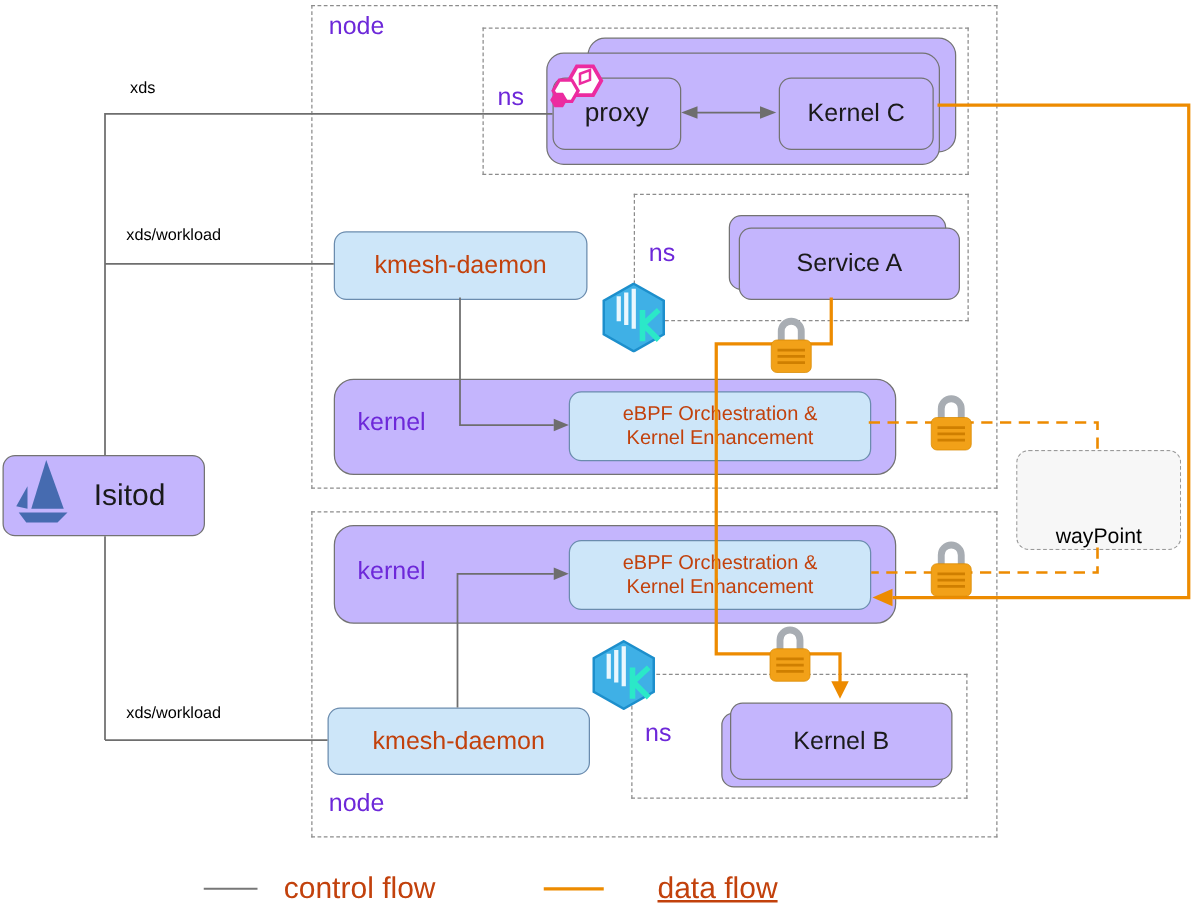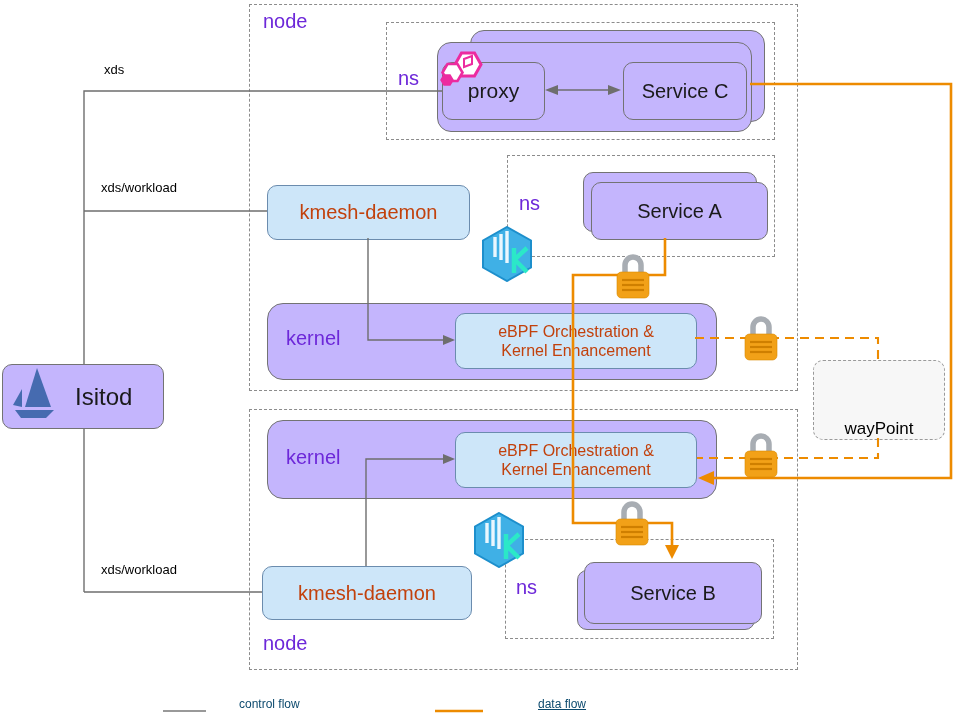--- a/index.html
+++ b/index.html
@@ -16,21 +16,21 @@
              color:#1a1a1a;font-size:20px;}
   .pod{border-radius:14px;}
   .kernel{border-radius:16px;justify-content:flex-start;align-items:flex-start;}
   .blue-box{position:absolute;background:#cde6f9;border:1px solid #6b8cae;border-radius:10px;
             z-index:15;display:flex;align-items:center;justify-content:center;
             color:#c2410c;font-size:20px;}
   .ebpf{flex-direction:column;font-size:16px;line-height:19px;text-align:center;}
   
   .lbl{position:absolute;z-index:35;color:#6d28d9;font-size:20px;white-space:nowrap;}
   .lbl-gray{position:absolute;z-index:35;color:#000000;font-size:13px;white-space:nowrap;}
-  .legend-lbl{position:absolute;z-index:35;color:#0c4a6e;font-size:12px;white-space:nowrap;margin-left:12px;}
+  .legend-lbl{position:absolute;z-index:35;color:#c2410c;font-size:24px;white-space:nowrap;}
   
   #wires{position:absolute;left:0;top:0;z-index:30;pointer-events:none;}
   .icon{position:absolute;z-index:40;}
   #symbol-defs{position:absolute;width:0;height:0;overflow:hidden;}
 </style>
 </head>
 <body>
 
 <div id="canvas">
 
@@ -62,34 +62,34 @@
   <div class="solid-box" style="left:2px;top:364px;width:162px;height:65px;font-size:24px;justify-content:flex-start;padding-left:72px;box-sizing:border-box;">
     <span>Isitod</span>
   </div>
 
   <div class="solid-box pod" style="left:470px;top:30px;width:293px;height:90px;"></div>
   <div class="solid-box pod" style="left:437px;top:42px;width:313px;height:88px;"></div>
   <div class="solid-box" style="left:442px;top:62px;width:101px;height:56px;font-size:21px;z-index:12;">
     <span>proxy</span>
   </div>
   <div class="solid-box" style="left:623px;top:62px;width:122px;height:56px;z-index:12;">
-    <span>Service C</span>
+    <span>Kernel C</span>
   </div>
 
   <div class="solid-box" style="left:583px;top:172px;width:172px;height:58px;"></div>
   <div class="solid-box" style="left:591px;top:182px;width:175px;height:56px;z-index:12;">
     <span>Service A</span>
   </div>
 
   <div class="solid-box kernel" style="left:267px;top:303px;width:448px;height:75px;"></div>
   <div class="solid-box kernel" style="left:267px;top:420px;width:448px;height:77px;"></div>
 
   <div class="solid-box" style="left:577px;top:570px;width:176px;height:58px;"></div>
   <div class="solid-box" style="left:584px;top:562px;width:176px;height:60px;z-index:12;">
-    <span>Service B</span>
+    <span>Kernel B</span>
   </div>
 
   <div class="waypoint-box" style="left:813px;top:360px;width:130px;height:78px;">
     <span>wayPoint</span>
   </div>
 
   <div class="blue-box" style="left:267px;top:185px;width:201px;height:53px;">
     <span>kmesh-daemon</span>
   </div>
   <div class="blue-box" style="left:262px;top:566px;width:208px;height:52px;">

